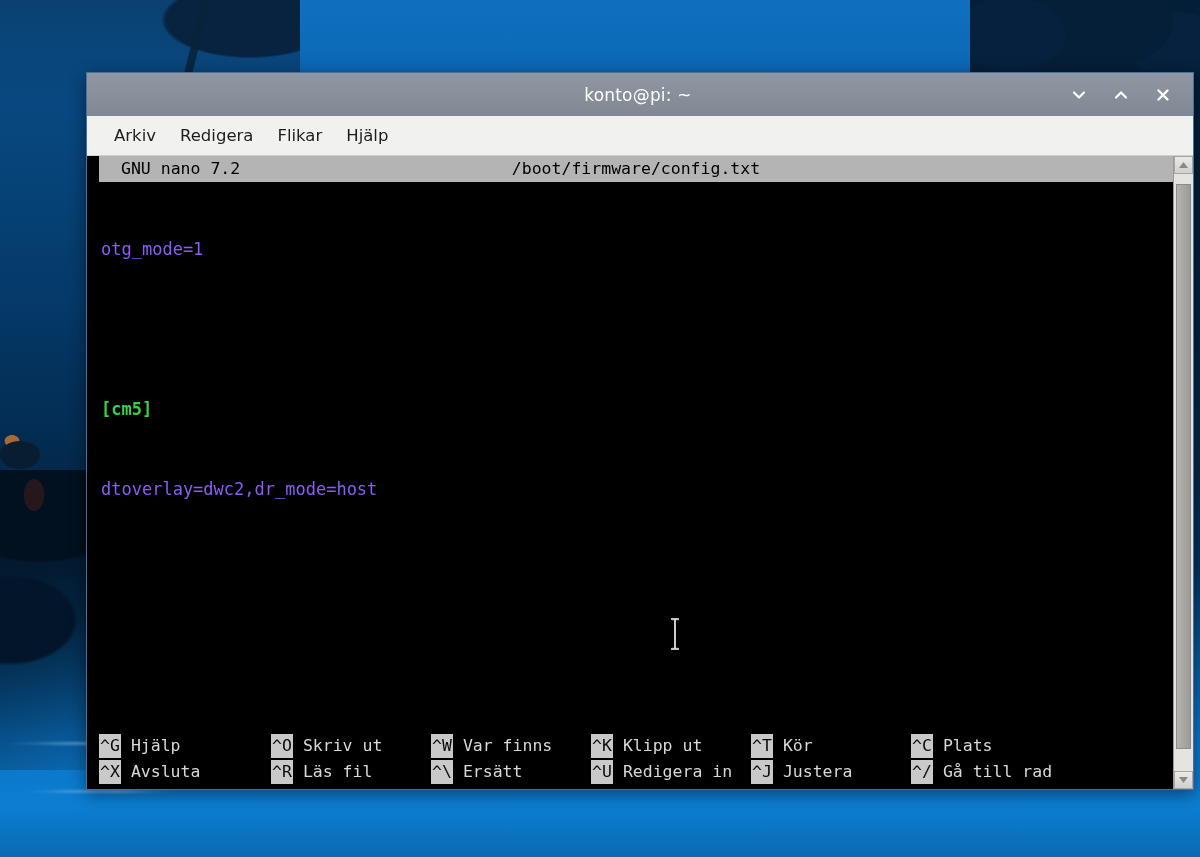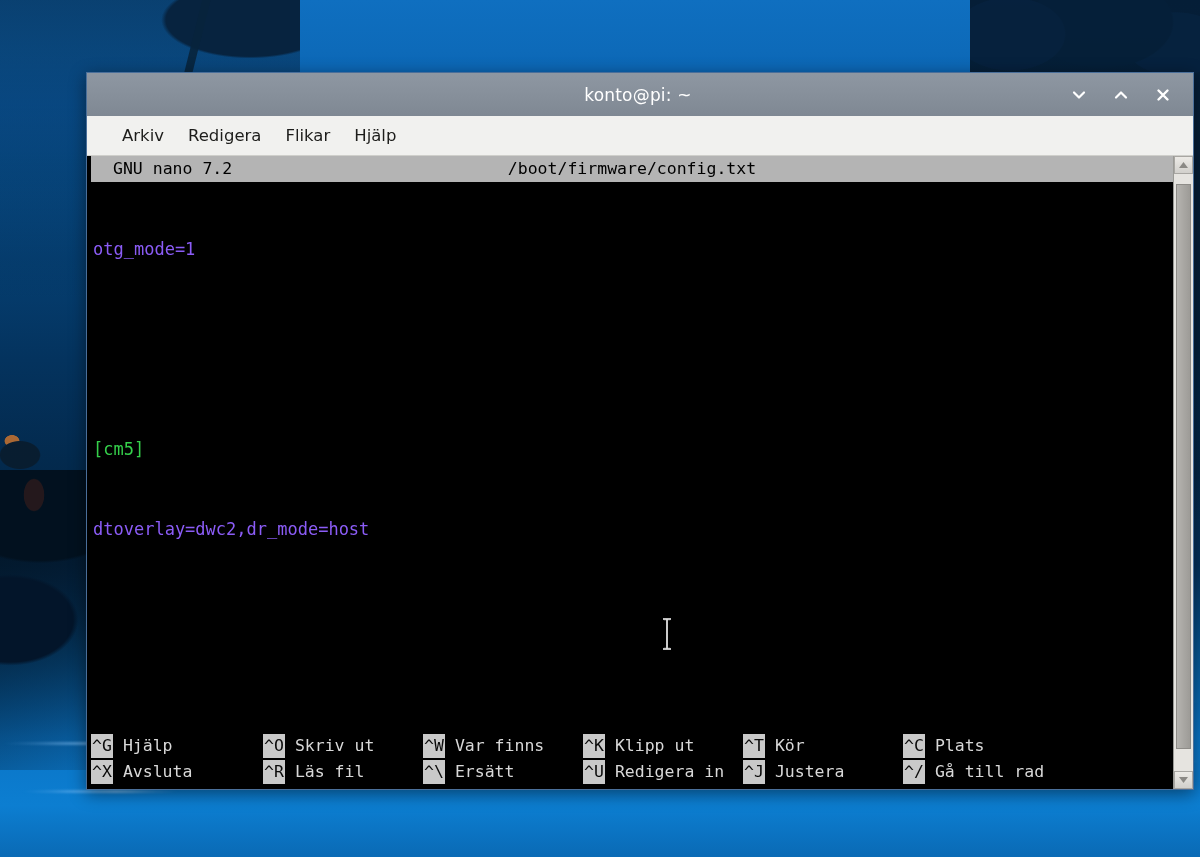--- a/index.html
+++ b/index.html
@@ -119,21 +119,21 @@
     cursor: pointer;
   }
   .win-btn svg { display: block; }
 
   #menubar {
     height: 40px;
     background: #f1f1ef;
     border-bottom: 1px solid #cfcfcb;
     display: flex;
     align-items: center;
-    padding-left: 23px;
+    padding-left: 15px;
     flex: 0 0 auto;
   }
   .menu-item {
     font-size: 16.5px;
     color: #1d1d1b;
     padding: 4px 12px;
     font-family: "DejaVu Sans", sans-serif;
     cursor: default;
   }
 
@@ -145,21 +145,21 @@
     min-height: 0;
     position: relative;
   }
   #term-body {
     flex: 1 1 auto;
     background: #000000;
     position: relative;
     display: flex;
     flex-direction: column;
     min-width: 0;
-    padding-left: 4px;
+    padding-left: 12px;
   }
 
   .nano-bar {
     background: #b4b4b4;
     color: #000000;
     font-family: "DejaVu Sans Mono", monospace;
     font-size: 16.5px;
     line-height: 26px;
     height: 26px;
     display: flex;
@@ -182,21 +182,21 @@
     font-size: 17px;
     line-height: 26.6px;
     color: #d8d8d8;
     padding: 1px 0 0 2px;
     white-space: pre;
     overflow: hidden;
     position: relative;
   }
   .tl { height: 26.6px; white-space: pre; }
   .c-comment { color: #1f9e96; }
-  .c-section { color: #35d04b; font-weight: normal; margin-top: 40px; }
+  .c-section { color: #35d04b; font-weight: bold; }
   .c-plain   { color: #8b5cf6; }
 
   
   #nano-shortcuts {
     flex: 0 0 auto;
     font-family: "DejaVu Sans Mono", monospace;
     font-size: 16.5px;
     line-height: 26px;
     color: #d8d8d8;
     padding-bottom: 4px;

